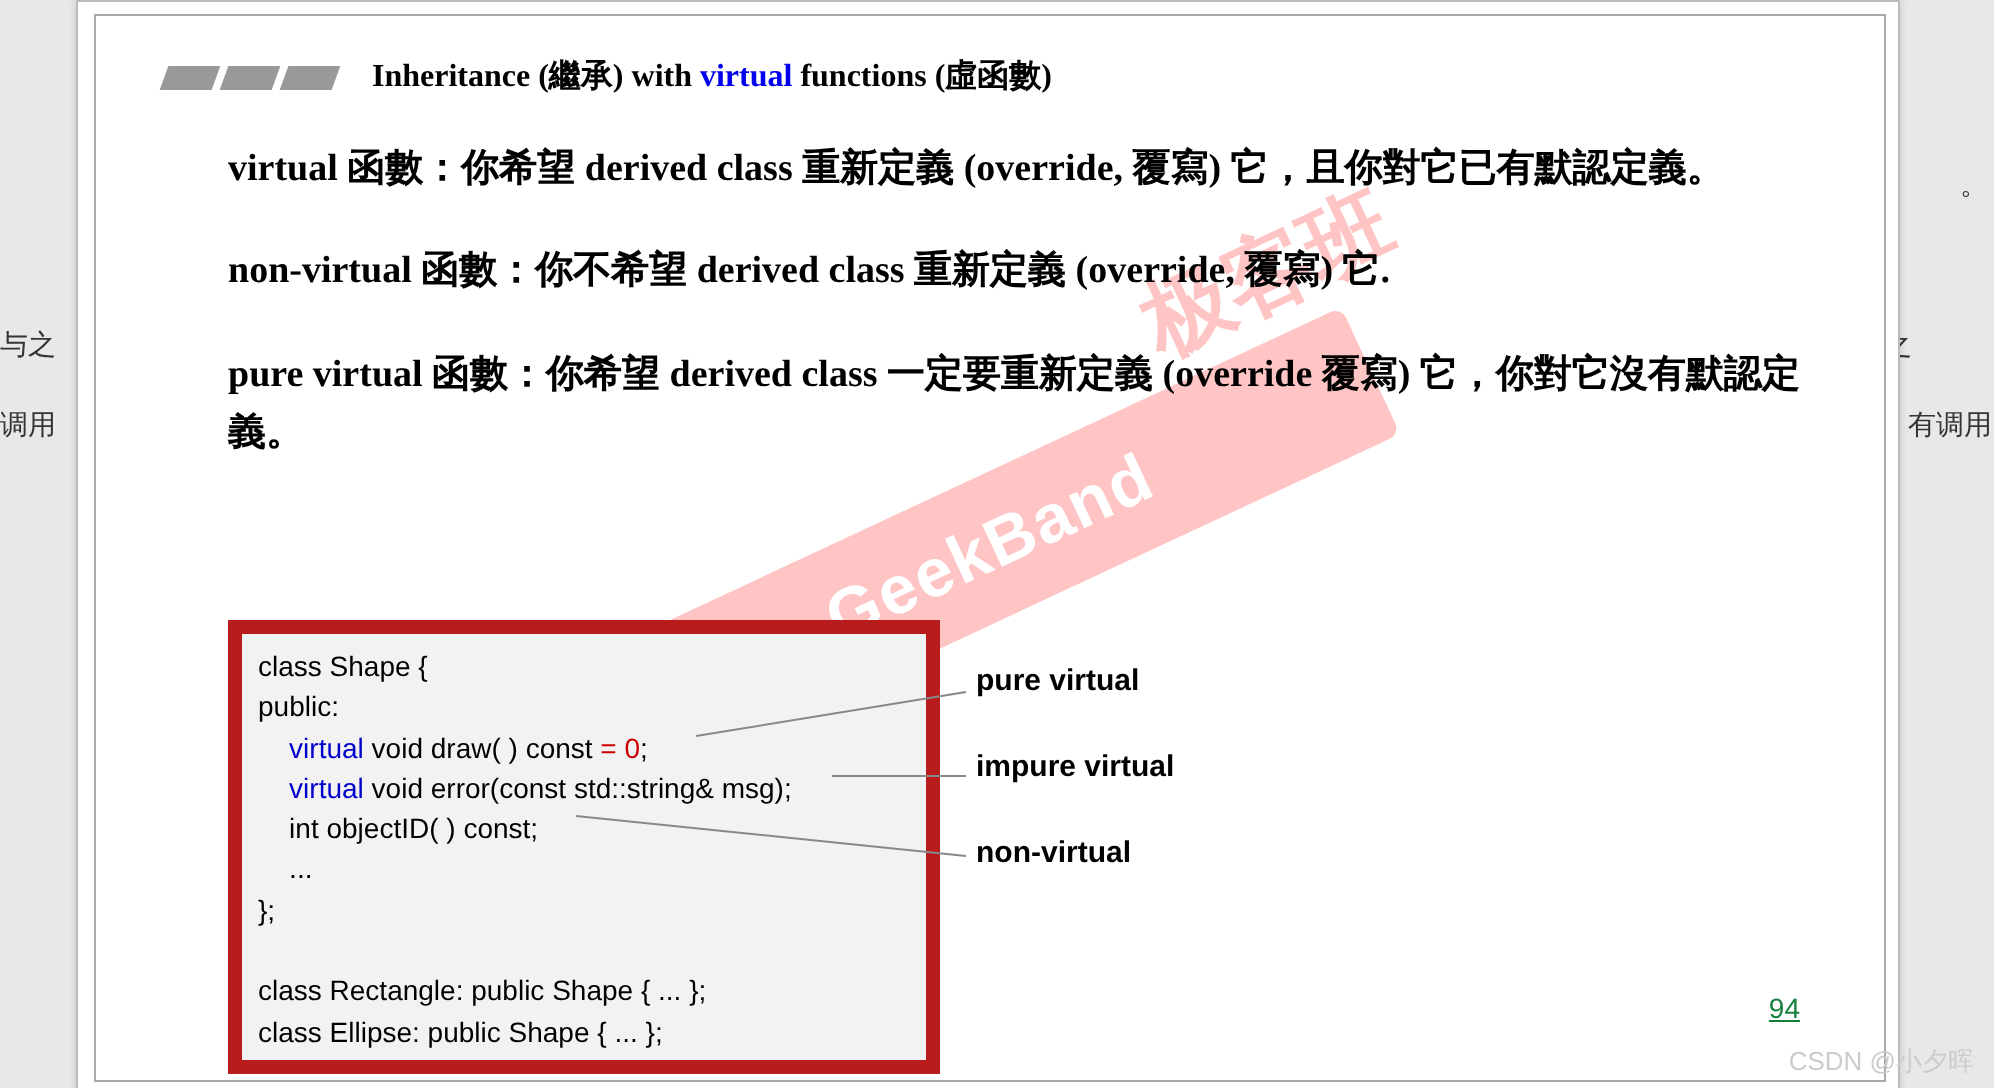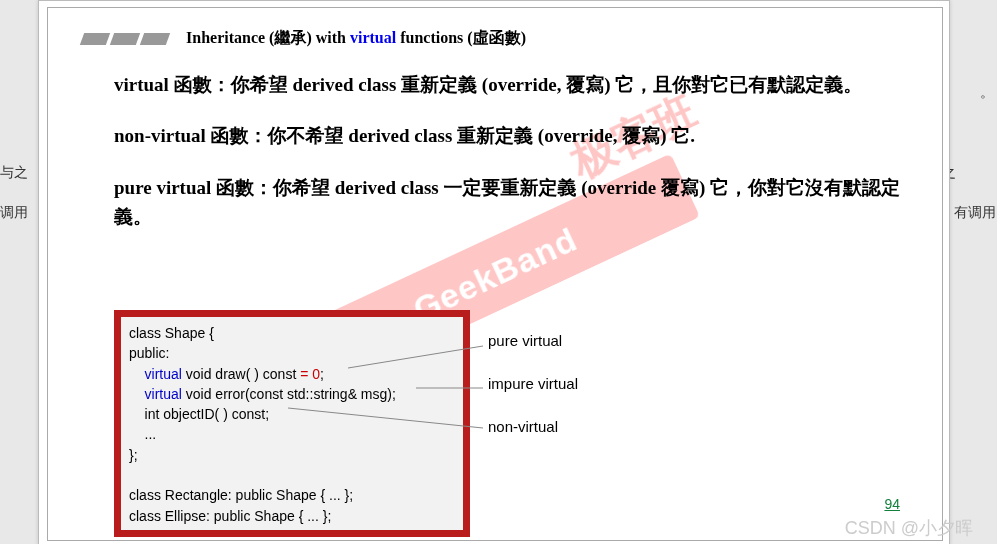--- a/index.html
+++ b/index.html
@@ -126,43 +126,43 @@
   .codebox .pv { color: #cc0000; }
   .labels {
     position: absolute;
     left: 440px;
     top: 324px;
     font-family: Arial, sans-serif;
     font-size: 15px;
     font-weight: normal;
     color: #000;
   }
-  .labels div { margin-bottom: 26px; }
+  .labels div { margin-bottom: 26px; font-weight: bold; }
   svg.connectors {
     position: absolute;
     left: 0; top: 0;
     width: 894px;
     height: 532px;
     pointer-events: none;
   }
   .page-num {
     position: absolute;
     right: 42px;
     bottom: 28px;
     font-family: Arial, sans-serif;
     font-size: 14px;
     color: #15803d;
     text-decoration: underline;
   }
   .csdn {
     position: absolute;
-    right: 24px;
+    right: 10px;
     bottom: 4px;
     font-family: Arial, "Microsoft YaHei", sans-serif;
-    font-size: 18px;
+    font-size: 13px;
     color: #ccc;
   }
 </style>
 </head>
 <body>
 
 <span class="bg-text" style="left:0; top:164px;">与之</span>
 <span class="bg-text" style="left:0; top:204px;">调用</span>
 <span class="bg-text" style="left:980px; top:84px;">。</span>
 <span class="bg-text" style="left:914px; top:164px;">能与之</span>

